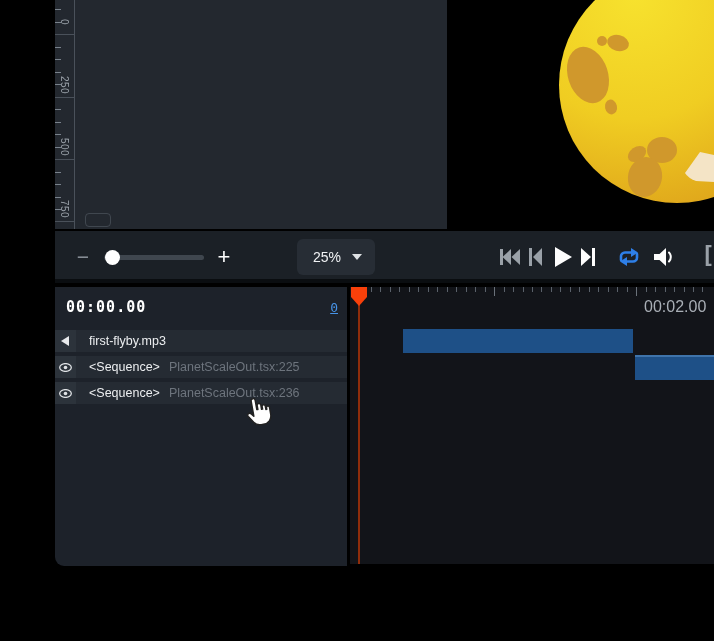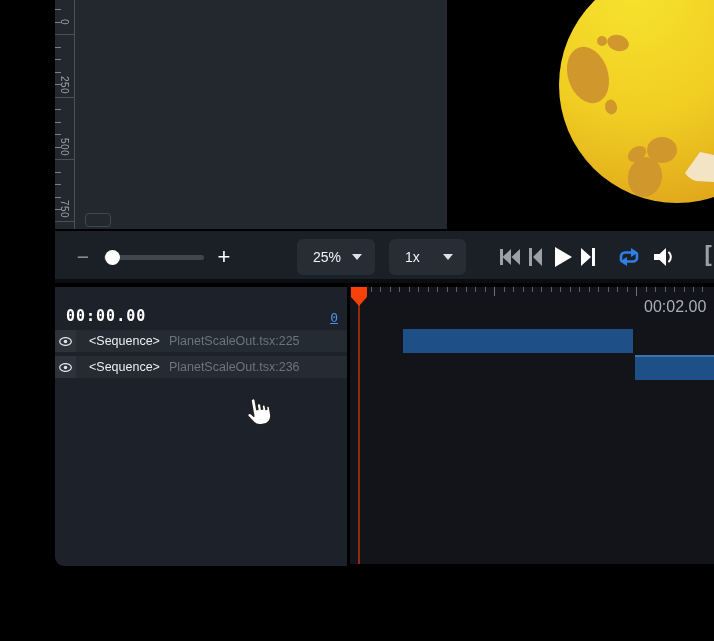--- a/index.html
+++ b/index.html
@@ -36,21 +36,21 @@
   .caret { width:0; height:0; border-left:5px solid transparent; border-right:5px solid transparent;
            border-top:6px solid #dfe2e5; margin-left:10px; }
   .tb-icon { display:block; }
   #inout-btn { left:646px; top:11px; font-size:23px; color:#9aa1a8; font-weight:bold;
                font-family:"DejaVu Sans Mono", monospace; }
 
   
   #timeline { position:absolute; left:55px; top:287px; width:659px; height:279px; }
   #track-panel { position:absolute; left:0; top:0; width:292px; height:279px; background:#1d222a;
                  border-bottom-left-radius:9px; }
-  #tl-header { display:flex; align-items:flex-end; height:38px; padding:2px 9px 0 11px; }
+  #tl-header { display:flex; align-items:center; height:38px; padding:2px 9px 0 11px; }
   #timecode { font-family:"DejaVu Sans Mono", monospace; font-size:15px; font-weight:bold;
               color:#fff; letter-spacing:1px; }
   #tl-spacer { flex:1; }
   #frame-link { font-family:"DejaVu Sans Mono", monospace; font-size:13px; color:#4793e6;
                 text-decoration:underline; cursor:pointer; }
   #tracks { margin-top:5px; }
   .track { height:22px; margin-bottom:4px; background:#252b33; display:flex; align-items:center; }
   .track-icon { width:21px; height:22px; background:#2c333b; display:flex; align-items:center;
                 justify-content:center; flex:0 0 21px; }
   .track-label { margin-left:13px; font-size:12.5px; color:#eceef0; white-space:pre; }
@@ -125,24 +125,20 @@
   <div id="toolbar">
     <div class="tb-abs" id="zoom-out-btn">−</div>
     <div class="tb-abs" id="zoom-track"></div>
     <div class="tb-abs" id="zoom-thumb"></div>
     <div class="tb-abs" id="zoom-in-btn">+</div>
 
     <div class="tb-abs select-box" id="zoom-select">
       <span class="select-label">25%</span>
       <span class="caret"></span>
     </div>
-    <div class="tb-abs select-box" id="rate-select">
-      <span class="select-label">1x</span>
-      <span class="caret"></span>
-    </div>
 
     <div class="tb-abs" style="left:444px; top:16px;">
       <svg class="tb-icon" width="22" height="20" viewBox="0 0 22 20">
         <rect x="1" y="2" width="3" height="16" fill="#9aa1a8"></rect>
         <polygon points="12,2 12,18 3.5,10" fill="#9aa1a8"></polygon>
         <polygon points="21,2 21,18 12.5,10" fill="#9aa1a8"></polygon>
       </svg>
     </div>
     <div class="tb-abs" style="left:473px; top:17px;">
       <svg class="tb-icon" width="15" height="18" viewBox="0 0 15 18">
@@ -179,20 +175,28 @@
   </div>
 
   <div id="timeline">
     <div id="track-panel">
       <div id="tl-header">
         <span id="timecode">00:00.00</span>
         <span id="tl-spacer"></span>
         <a id="frame-link">0</a>
       </div>
       <div id="tracks">
+          <div class="track">
+            <div class="track-icon">
+              <svg width="9" height="10" viewBox="0 0 9 10">
+                <polygon points="8,0 8,10 0,5" fill="#e8eaec"></polygon>
+              </svg>
+            </div>
+            <span class="track-label">first-flyby.mp3</span>
+          </div>
           <div class="track">
             <div class="track-icon">
               <svg width="13" height="9" viewBox="0 0 13 9">
                 <ellipse cx="6.5" cy="4.5" rx="5.8" ry="3.9" fill="none" stroke="#dfe2e5" stroke-width="1.3"></ellipse>
                 <circle cx="6.5" cy="4.5" r="1.8" fill="#dfe2e5"></circle>
               </svg>
             </div>
             <span class="track-label">&lt;Sequence&gt;</span>
             <span class="track-ref">PlanetScaleOut.tsx:225</span>
           </div>

